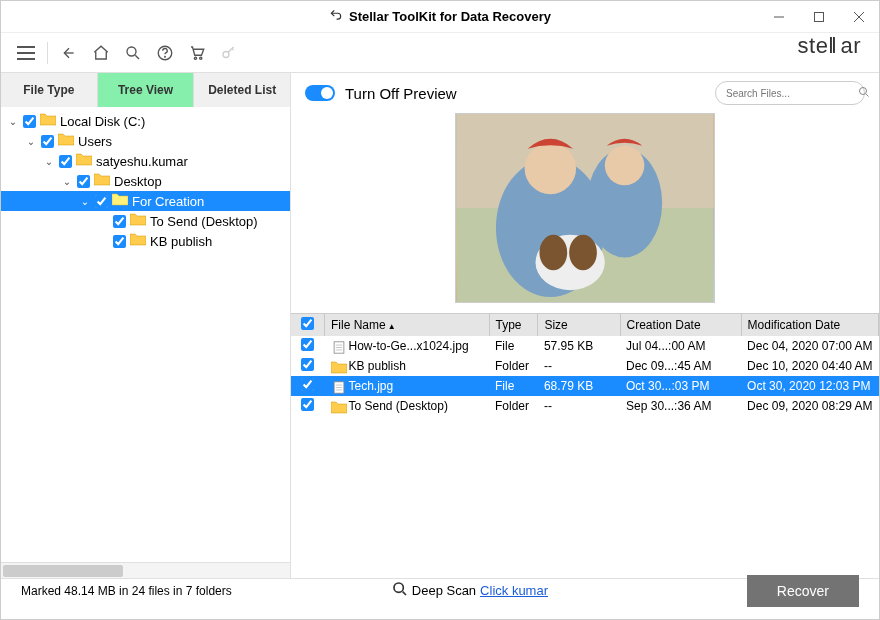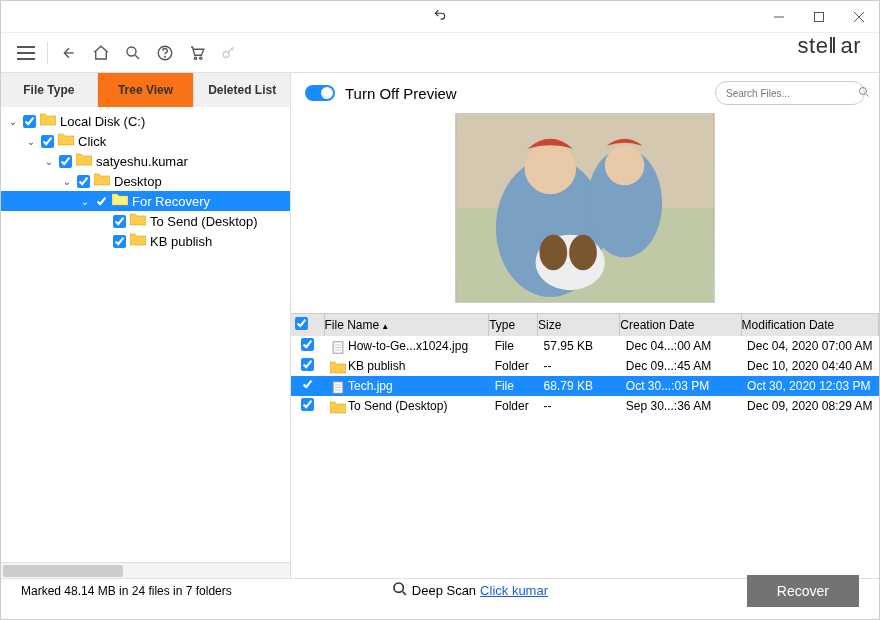--- a/index.html
+++ b/index.html
@@ -12,21 +12,21 @@
 .toolbar-left { display: flex; align-items: center; gap: 2px; }
 .tb-icon { width: 30px; height: 30px; display: flex; align-items: center; justify-content: center; color: #555; border-radius: 3px; }
 .tb-sep { width: 1px; height: 22px; background: #ddd; margin: 0 4px; }
 .brand { font-size: 22px; font-weight: 400; letter-spacing: 0.5px; color: #333; padding-right: 8px; }
 .brand b { font-weight: 400; }
 .body-area { display: flex; height: 505px; }
 .left-panel { width: 290px; border-right: 1px solid #e0e0e0; display: flex; flex-direction: column; }
 .tabs { display: flex; height: 34px; background: #f0f0f0; }
 .tab { flex: 1; display: flex; align-items: center; justify-content: center; font-size: 12px; color: #333; border-right: 1px solid #ddd; cursor: pointer; font-weight: bold; }
 .tab:last-child { border-right: none; }
-.tab.active { background: #f97316; }
+.tab.active { background: #86efac; }
 .tree { flex: 1; overflow: auto; font-size: 13px; padding: 4px 0; }
 .tree-row { display: flex; align-items: center; height: 20px; white-space: nowrap; padding-right: 6px; cursor: default; }
 .tree-row.selected { background: #1a8cff; color: #fff; }
 .tree-toggle { width: 12px; text-align: center; color: #555; font-size: 10px; cursor: pointer; }
 .tree-cb { margin: 0 4px; width: 13px; height: 13px; accent-color: #1a8cff; }
 .tree-folder { width: 16px; height: 13px; margin-right: 4px; }
 .tree-row.selected .tree-toggle { color: #fff; }
 .left-scroll { height: 16px; background: #f4f4f4; border-top: 1px solid #e0e0e0; display: flex; align-items: center; }
 .scroll-thumb { width: 120px; height: 12px; background: #ccc; margin-left: 2px; border-radius: 2px; }
 .right-panel { flex: 1; display: flex; flex-direction: column; }
@@ -34,21 +34,21 @@
 .toggle { width: 30px; height: 16px; background: #1a8cff; border-radius: 10px; position: relative; cursor: pointer; }
 .toggle::after { content: ""; width: 12px; height: 12px; background: #fff; border-radius: 50%; position: absolute; top: 2px; right: 2px; }
 .preview-lbl { font-size: 15px; font-weight: 400; }
 .search-box { margin-left: auto; width: 150px; height: 24px; border: 1px solid #ccc; border-radius: 12px; display: flex; align-items: center; padding: 0 10px; font-size: 11px; color: #888; }
 .search-box input { border: none; outline: none; flex: 1; font-size: 10px; }
 .preview-area { height: 200px; display: flex; align-items: flex-start; justify-content: center; padding-top: 0; }
 .preview-img { width: 260px; height: 190px; background: linear-gradient(135deg,#8ab 0%,#fb8 30%,#e55 60%,#adf 100%); border: 1px solid #ccc; position: relative; overflow: hidden; }
 .preview-img svg { width: 100%; height: 100%; }
 .table-wrap { flex: 1; border-top: 1px solid #ccc; overflow: auto; }
 .file-table { width: 100%; border-collapse: collapse; font-size: 12px; }
-.file-table th { background: #e5e5e5; text-align: left; padding: 3px 0; border-right: 1px solid #c8c8c8; font-weight: 400; height: 22px; }
+.file-table th { background: #e5e5e5; text-align: left; padding: 3px 6px; border-right: 1px solid #c8c8c8; font-weight: 400; height: 22px; }
 .file-table td { padding: 2px 6px; height: 20px; white-space: nowrap; }
 .file-table tr.selected td { background: #1a8cff; color: #fff; }
 .file-icon { width: 14px; height: 12px; display: inline-block; vertical-align: middle; margin-right: 4px; }
 .col-cb { width: 26px; text-align: center; }
 .col-name { width: 170px; }
 .col-type { width: 50px; }
 .col-size { width: 90px; }
 .col-cdate { width: 130px; }
 .footer { height: 24px; border-top: 1px solid #e0e0e0; display: flex; align-items: center; padding: 0 20px; font-size: 12px; }
 .footer .deep { margin-left: 160px; display: flex; align-items: center; gap: 4px; font-size: 13px; }
@@ -60,20 +60,21 @@
 <body>
 
 <div class="titlebar">
   <div class="title-wrap">
     <span>
       <svg width="14" height="14" viewBox="0 0 24 24" fill="none" stroke="#333" stroke-width="2">
           <path d="M9 14l-5-5 5-5"></path>
           <path d="M4 9h11a5 5 0 0 1 0 10h-2"></path>
         </svg>
     </span>
+    <span>Stellar ToolKit for Data Recovery</span>
   </div>
   <div class="win-controls">
     <div class="win-btn">
       <svg width="10" height="10">
           <line x1="0" y1="5" x2="10" y2="5" stroke="#555" stroke-width="1"></line>
         </svg>
     </div>
     <div class="win-btn">
       <svg width="10" height="10">
           <rect x="0.5" y="0.5" width="9" height="9" stroke="#555" fill="none"></rect>
@@ -157,21 +158,21 @@
               <path d="M0 2 L0 12 L16 12 L16 3 L7 3 L5 1 L0 1 Z" fill="#ffcc4d" stroke="#cc9900" stroke-width="0.5"></path>
             </svg></span>
           <span>Local Disk (C:)</span>
         </div>
         <div class="tree-row" style="padding-left: 24px;">
           <span class="tree-toggle">⌄</span>
           <input type="checkbox" checked="" class="tree-cb" style="">
           <span><svg class="tree-folder" viewBox="0 0 16 13">
               <path d="M0 2 L0 12 L16 12 L16 3 L7 3 L5 1 L0 1 Z" fill="#ffcc4d" stroke="#cc9900" stroke-width="0.5"></path>
             </svg></span>
-          <span>Click</span>
+          <span>Users</span>
         </div>
         <div class="tree-row" style="padding-left: 42px;">
           <span class="tree-toggle">⌄</span>
           <input type="checkbox" checked="" class="tree-cb" style="">
           <span><svg class="tree-folder" viewBox="0 0 16 13">
               <path d="M0 2 L0 12 L16 12 L16 3 L7 3 L5 1 L0 1 Z" fill="#ffcc4d" stroke="#cc9900" stroke-width="0.5"></path>
             </svg></span>
           <span>satyeshu.kumar</span>
         </div>
         <div class="tree-row" style="padding-left: 60px;">
@@ -181,21 +182,21 @@
               <path d="M0 2 L0 12 L16 12 L16 3 L7 3 L5 1 L0 1 Z" fill="#ffcc4d" stroke="#cc9900" stroke-width="0.5"></path>
             </svg></span>
           <span>Desktop</span>
         </div>
         <div class="tree-row selected" style="padding-left: 78px;">
           <span class="tree-toggle">⌄</span>
           <input type="checkbox" checked="" class="tree-cb" style="">
           <span><svg class="tree-folder" viewBox="0 0 16 13">
               <path d="M0 2 L0 12 L16 12 L16 3 L7 3 L5 1 L0 1 Z" fill="#fff27a" stroke="#d4b830" stroke-width="0.5"></path>
             </svg></span>
-          <span>For Recovery</span>
+          <span>For Creation</span>
         </div>
         <div class="tree-row" style="padding-left: 96px;">
           <span class="tree-toggle"></span>
           <input type="checkbox" checked="" class="tree-cb" style="">
           <span><svg class="tree-folder" viewBox="0 0 16 13">
               <path d="M0 2 L0 12 L16 12 L16 3 L7 3 L5 1 L0 1 Z" fill="#ffcc4d" stroke="#cc9900" stroke-width="0.5"></path>
             </svg></span>
           <span>To Send (Desktop)</span>
         </div>
         <div class="tree-row" style="padding-left: 96px;">
@@ -259,21 +260,21 @@
             <tr>
               <td class="col-cb"><input type="checkbox" checked="" class="tree-cb" style=""></td>
               <td><span class="file-icon"><svg class="tree-folder" viewBox="0 0 14 16">
                     <rect x="1" y="1" width="12" height="14" fill="#fff" stroke="#888"></rect>
                     <line x1="3" y1="5" x2="11" y2="5" stroke="#bbb"></line>
                     <line x1="3" y1="8" x2="11" y2="8" stroke="#bbb"></line>
                     <line x1="3" y1="11" x2="11" y2="11" stroke="#bbb"></line>
                   </svg></span><span>How-to-Ge...x1024.jpg</span></td>
               <td>File</td>
               <td>57.95 KB</td>
-              <td>Dec 04...:00 AM</td>
+              <td>Jul 04...:00 AM</td>
               <td>Dec 04, 2020 07:00 AM</td>
             </tr>
             <tr>
               <td class="col-cb"><input type="checkbox" checked="" class="tree-cb" style=""></td>
               <td><span class="file-icon"><svg class="tree-folder" viewBox="0 0 16 13">
                     <path d="M0 2 L0 12 L16 12 L16 3 L7 3 L5 1 L0 1 Z" fill="#ffcc4d" stroke="#cc9900" stroke-width="0.5"></path>
                   </svg></span><span>KB publish</span></td>
               <td>Folder</td>
               <td>--</td>
               <td>Dec 09...:45 AM</td>

